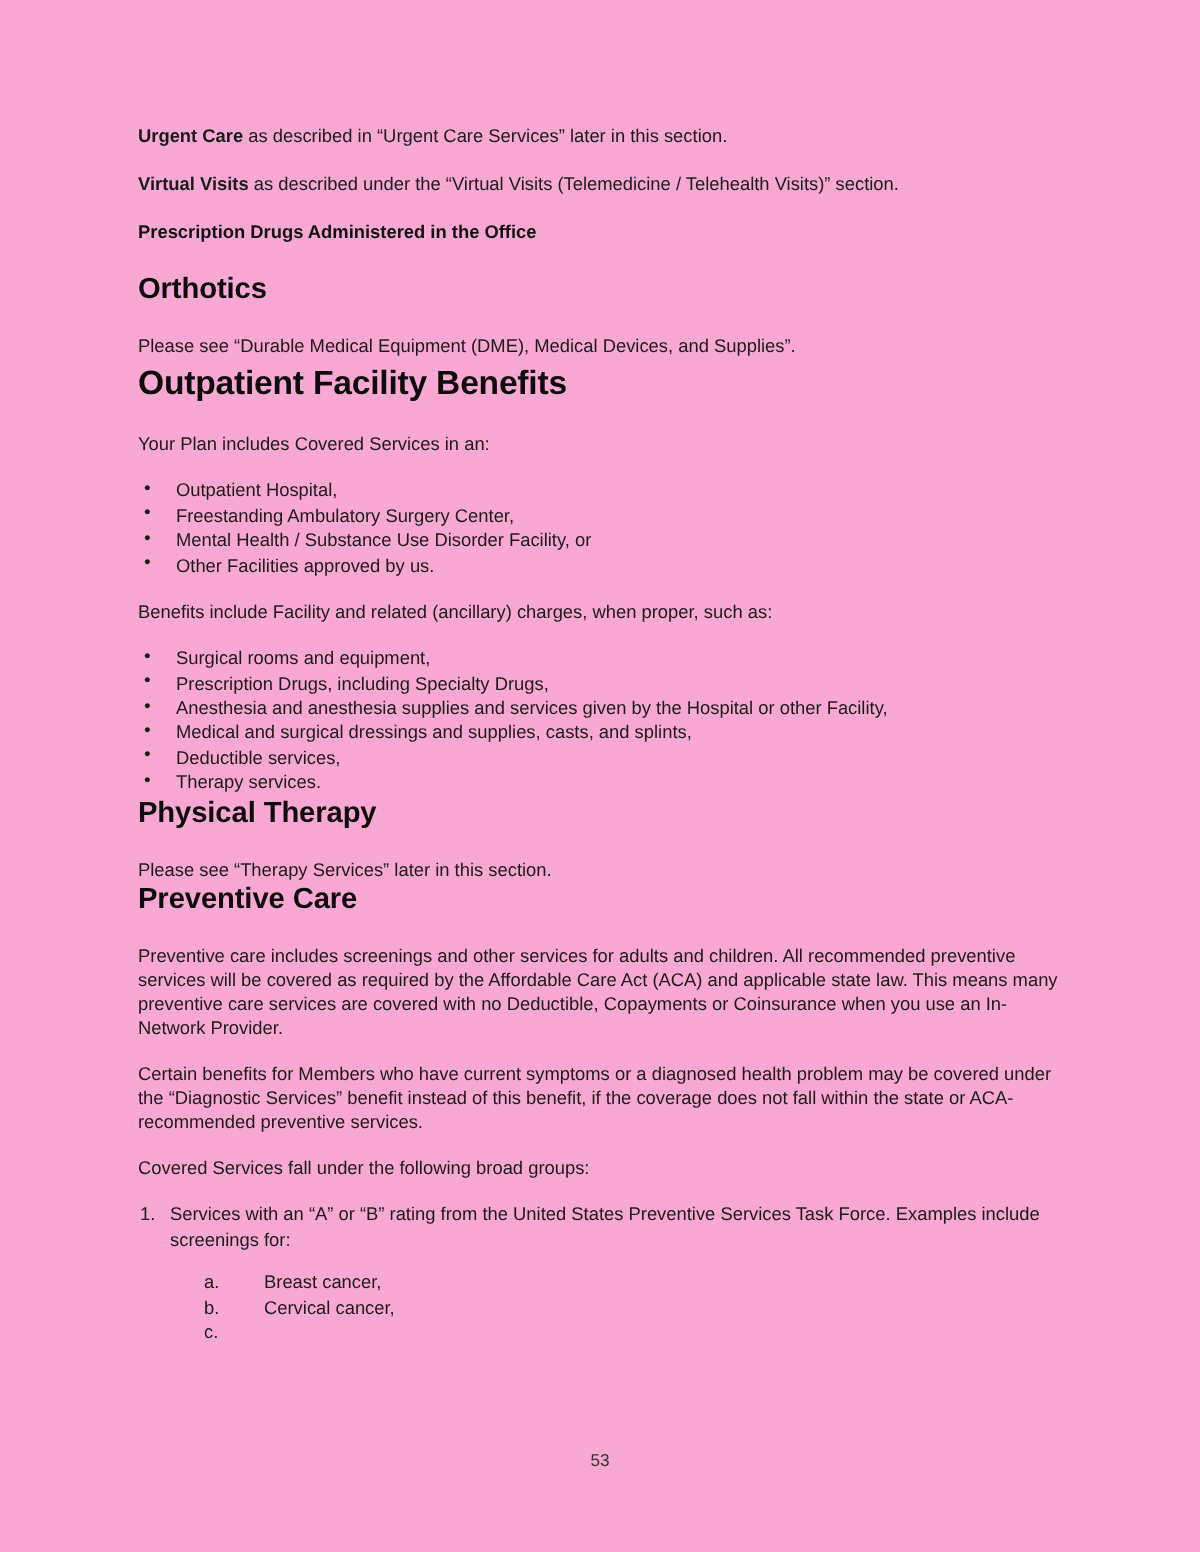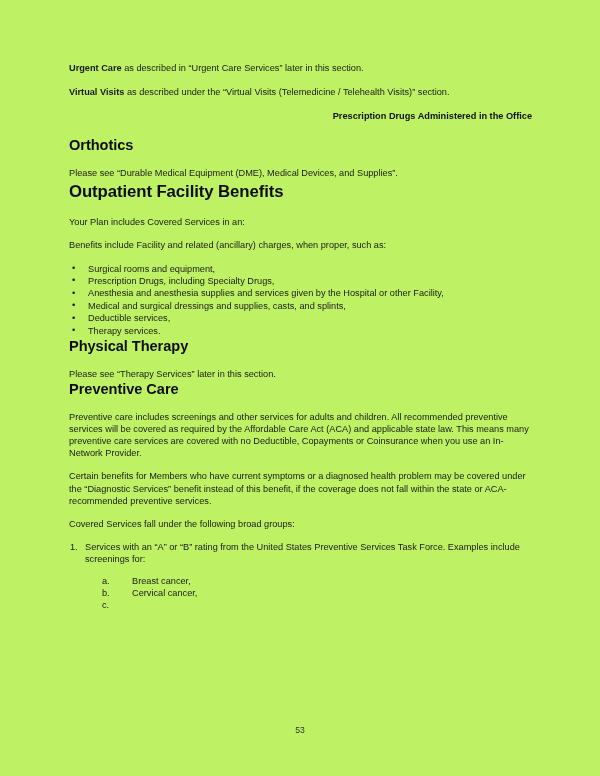--- a/index.html
+++ b/index.html
@@ -14,21 +14,21 @@
     font-family: "Liberation Sans", sans-serif;
     color: #161616;
     -webkit-font-smoothing: antialiased;
   }
   .page {
     position: absolute;
     left: 0;
     top: 0;
     width: 600px;
     height: 776px;
-    background: #bef264;
+    background: #f9a8d4;
     overflow: hidden;
   }
   .content {
     position: absolute;
     left: 69px;
     top: 62px;
     width: 463px;
   }
 
   
@@ -45,21 +45,20 @@
     margin: 0 0 12px 0;
     color: #1a1a1a;
   }
   p.lead-bold b { font-weight: bold; }
   p.standalone-bold {
     font-size: 9.2px;
     line-height: 12.1px;
     font-weight: bold;
     margin: 0 0 14px 0;
     color: #111;
-    text-align: right;
   }
 
   
   h1.h-big {
     font-size: 16.8px;
     line-height: 20px;
     font-weight: bold;
     margin: 0 0 14px 0;
     letter-spacing: -0.1px;
     color: #0d0d0d;
@@ -164,20 +163,26 @@
     <p class="lead-bold"><b>Virtual Visits</b><span> as described under the “Virtual Visits (Telemedicine / Telehealth Visits)” section.</span></p>
 
     <p class="standalone-bold">Prescription Drugs Administered in the Office</p>
 
     <h2 class="h-mid">Orthotics</h2>
     <p class="body" style="margin-bottom:3px;">Please see “Durable Medical Equipment (DME), Medical Devices, and Supplies”.</p>
 
     <h1 class="h-big sp-before-big">Outpatient Facility Benefits</h1>
     <p class="body">Your Plan includes Covered Services in an:</p>
 
+    <ul class="bul">
+      <li>Outpatient Hospital,</li>
+      <li>Freestanding Ambulatory Surgery Center,</li>
+      <li>Mental Health / Substance Use Disorder Facility, or</li>
+      <li>Other Facilities approved by us.</li>
+    </ul>
 
     <p class="body">Benefits include Facility and related (ancillary) charges, when proper, such as:</p>
 
     <ul class="bul" style="margin-bottom:0;">
       <li>Surgical rooms and equipment,</li>
       <li>Prescription Drugs, including Specialty Drugs,</li>
       <li>Anesthesia and anesthesia supplies and services given by the Hospital or other Facility,</li>
       <li>Medical and surgical dressings and supplies, casts, and splints,</li>
       <li>Deductible services,</li>
       <li>Therapy services.</li>

